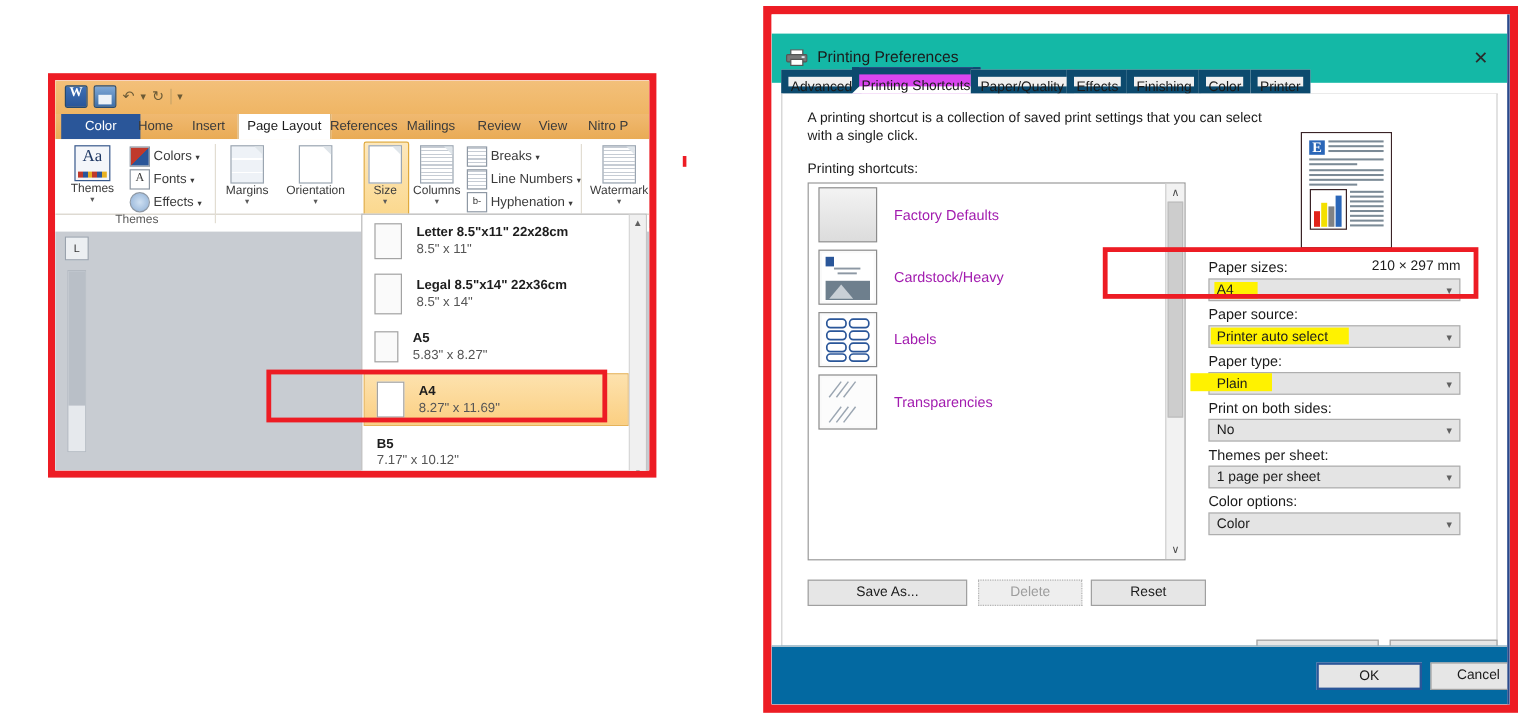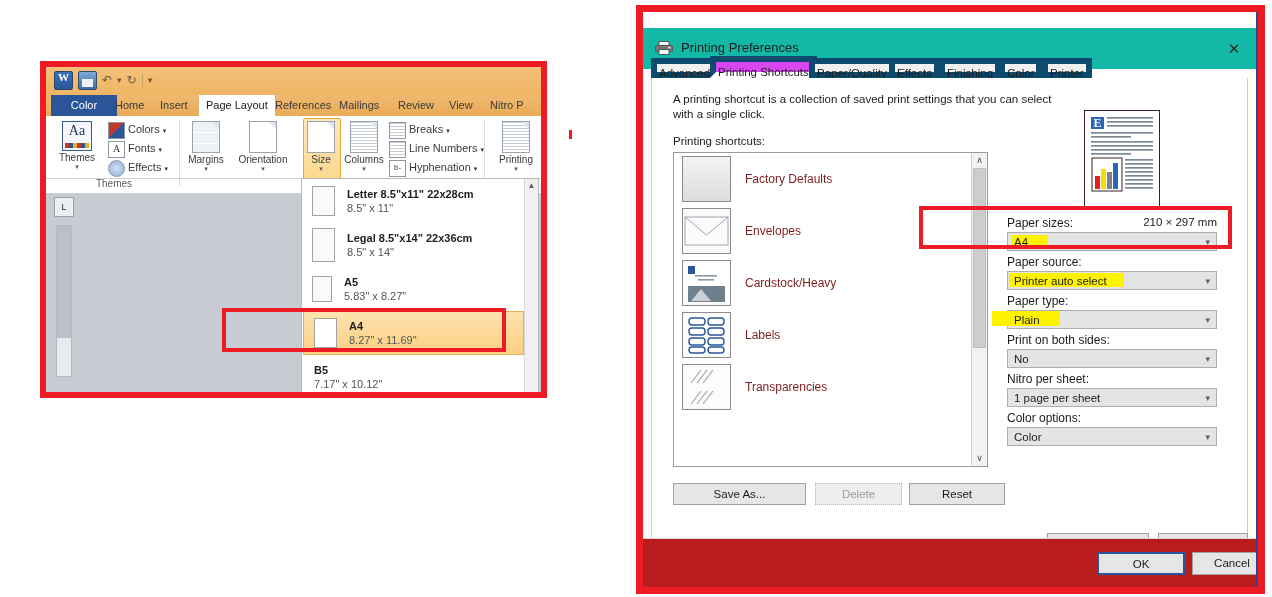--- a/index.html
+++ b/index.html
@@ -100,41 +100,41 @@
   .pp-body{position:absolute;left:8px;top:66px;right:8px;bottom:48px;
            border:1px solid #cfcfcf;border-top:none;background:#ffffff;box-sizing:border-box;}
 
   .lead{position:absolute;left:21px;top:14px;font-size:11.5px;color:#1b1b1b;line-height:15px;width:380px;}
   .listlabel{position:absolute;left:21px;top:57px;font-size:11.5px;color:#1b1b1b;}
 
   .shortcut-list{position:absolute;left:21px;top:74px;width:315px;height:315px;
                  border:1px solid #9a9a9a;background:#ffffff;box-sizing:border-box;overflow:hidden;}
   .sc-item{position:relative;height:52px;display:flex;align-items:center;padding-left:8px;}
   .sc-thumb{width:47px;height:44px;border:1px solid #8b8b8b;background:#fafafa;flex:0 0 auto;position:relative;overflow:hidden;}
-  .sc-name{margin-left:14px;font-size:12px;color:#7f1d1d;}
+  .sc-name{margin-left:14px;font-size:12px;color:#a21caf;}
   .sc-scroll{position:absolute;right:0;top:0;width:15px;height:100%;background:#f2f2f2;border-left:1px solid #cfcfcf;}
   .sc-thumbbar{position:absolute;left:1px;top:15px;width:13px;height:180px;
                background:#cdcdcd;border:1px solid #bdbdbd;box-sizing:border-box;}
   .sc-ar{position:absolute;left:0;width:15px;height:15px;text-align:center;line-height:15px;font-size:9px;color:#4a4a4a;}
 
   .preview{position:absolute;left:432px;top:32px;width:74px;height:95px;border:1px solid #3a2326;background:#fff;overflow:hidden;}
 
   .field{position:absolute;left:355px;width:210px;}
   .flabel{font-size:12px;color:#1b1b1b;margin-bottom:2px;display:block;}
   .fnote{position:absolute;right:0;top:0;font-size:11.5px;color:#1b1b1b;}
   .combo{position:relative;height:19px;border:1px solid #aeaeae;background:#e4e4e4;box-sizing:border-box;}
   .combo .val{position:absolute;left:6px;top:1px;font-size:11.5px;color:#1b1b1b;line-height:17px;z-index:2;}
   .combo .car{position:absolute;right:6px;top:0;font-size:9px;color:#606060;line-height:18px;}
   .hl-mark{position:absolute;background:#FFF200;z-index:1;}
 
   .btm-btn{position:absolute;height:22px;border:1px solid #a0a0a0;background:#e6e6e6;
            font-size:11.5px;color:#1b1b1b;text-align:center;line-height:20px;box-sizing:border-box;}
   .btm-btn.dis{color:#9d9d9d;background:#eeeeee;border-style:dotted;border-color:#b4b4b4;}
 
-  .pp-foot{position:absolute;left:0;right:0;bottom:0;height:48px;background:#b91c1c;border-top:1px solid #d8d8d8;}
+  .pp-foot{position:absolute;left:0;right:0;bottom:0;height:48px;background:#0369a1;border-top:1px solid #d8d8d8;}
   .foot-btn{position:absolute;top:13px;height:23px;border:1px solid #a0a0a0;background:#e6e6e6;
             font-size:11.5px;color:#1b1b1b;text-align:center;line-height:21px;box-sizing:border-box;}
   .foot-btn.default{border:2px solid #2a5699;}
 
   
   #paper-size-callout{left:919px;top:206px;width:313px;height:43px;border:4px solid #ED1C24;box-sizing:border-box;z-index:40;}
 </style>
 </head>
 <body>
 
@@ -211,21 +211,21 @@
       <div class="btn-h" style="left:343px;top:25px">
         <span class="mini lines-ico"></span><span>Line Numbers</span> <span style="font-size:7px">▾</span>
       </div>
       <div class="btn-h" style="left:343px;top:44px">
         <span class="mini" style="background:#fff;font-size:8px;text-align:center;line-height:14px">b-</span><span>Hyphenation</span> <span style="font-size:7px">▾</span>
       </div>
       <div class="grp-div" style="left:438px"></div>
 
       <div class="btn-v" style="left:443px;top:3px;width:54px">
         <div class="pg-ico bico lines-ico"></div>
-        <div class="blab">Printing</div>
+        <div class="blab">Watermark</div>
         <div class="bcar">▾</div>
       </div>
 
     </div>
 
     <div class="doc-area">
       <div class="ruler-corner">L</div>
       <div class="vruler">
         <div class="vruler-fill"></div>
       </div>
@@ -306,29 +306,20 @@
 
     <div class="pp-body">
 
       <div class="lead">A printing shortcut is a collection of saved print settings that you can select with a single click.</div>
       <div class="listlabel">Printing shortcuts:</div>
 
       <div class="shortcut-list">
         <div class="sc-item">
           <div class="sc-thumb" style="background:linear-gradient(#f3f3f3,#dcdcdc)"></div>
           <div class="sc-name">Factory Defaults</div>
-        </div>
-        <div class="sc-item">
-          <div class="sc-thumb">
-            <svg viewBox="0 0 47 44" width="47" height="44">
-              <rect x="2" y="8" width="43" height="28" fill="#fbfbfb" stroke="#9aa5b1"></rect>
-              <polyline points="2,8 23.5,26 45,8" fill="none" stroke="#9aa5b1"></polyline>
-            </svg>
-          </div>
-          <div class="sc-name">Envelopes</div>
         </div>
         <div class="sc-item">
           <div class="sc-thumb">
             <svg viewBox="0 0 47 44" width="47" height="44">
               <rect x="2" y="2" width="43" height="40" fill="#fff"></rect>
               <rect x="5" y="5" width="7" height="8" fill="#2a5699"></rect>
               <g fill="#8d98a4">
                   <rect x="12" y="14" width="22" height="1.6"></rect>
                   <rect x="15" y="18" width="16" height="1.6"></rect>
                 </g>
@@ -441,21 +432,21 @@
 
       <div class="field" style="top:255px">
         <span class="flabel">Print on both sides:</span>
         <div class="combo">
           <span class="val">No</span>
           <span class="car">▾</span>
         </div>
       </div>
 
       <div class="field" style="top:294px">
-        <span class="flabel">Nitro per sheet:</span>
+        <span class="flabel">Themes per sheet:</span>
         <div class="combo">
           <span class="val">1 page per sheet</span>
           <span class="car">▾</span>
         </div>
       </div>
 
       <div class="field" style="top:333px">
         <span class="flabel">Color options:</span>
         <div class="combo">
           <span class="val">Color</span>

